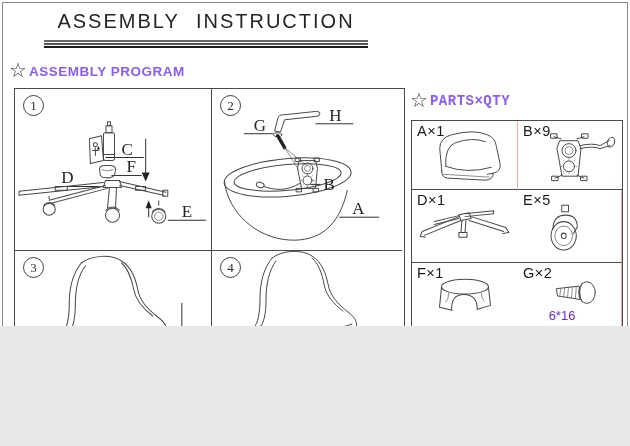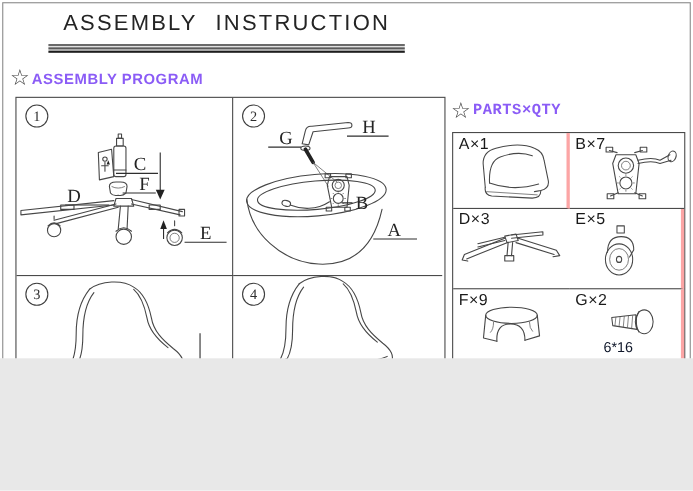--- a/index.html
+++ b/index.html
@@ -38,25 +38,25 @@
     font-family:"Liberation Serif",serif;font-size:13px;color:#2e2e2e;
     display:flex;align-items:center;justify-content:center;background:#fff;z-index:2;
   }
 
   .parts-grid{
     position:absolute;left:411px;top:120px;width:210px;height:275px;
     display:grid;grid-template-columns:106px 104px;grid-template-rows:69px 73px 66px 67px;
     border:1px solid #4a4a4a;
   }
   .pcell{position:relative;}
-  .pcell.br{border-right:3px solid #fca5a5;}
+  .pcell.br{border-right:1px solid #fca5a5;}
   .pcell.bb{border-bottom:1px solid #4a4a4a;}
   .pcell svg{position:absolute;left:0;top:0;width:100%;height:100%;}
   .pcell .plabel{position:absolute;left:5px;top:2px;font-size:14.5px;letter-spacing:.5px;color:#191919;z-index:2;}
-  .pcell .pnote{position:absolute;left:22px;top:45px;width:44px;text-align:center;font-size:13px;color:#0f172a;z-index:2;}
+  .pcell .pnote{position:absolute;left:22px;top:45px;width:44px;text-align:center;font-size:13px;color:#6d28d9;z-index:2;}
 
   
   svg .ln{stroke:#474747;stroke-width:1;fill:none;stroke-linecap:round;stroke-linejoin:round;}
   svg .thin{stroke:#5a5a5a;stroke-width:.7;fill:none;}
   svg .dark{fill:#222;stroke:none;}
   svg .callout{font-family:"Liberation Serif",serif;font-size:17px;fill:#242424;}
   svg .cln{stroke:#2e2e2e;stroke-width:1;fill:none;}
 </style>
 </head>
 <body>
@@ -218,40 +218,40 @@
       <svg viewBox="0 0 106 69" preserveAspectRatio="none">
         <path class="ln" d="M 30 50 L 28 28 Q 28 17 40 14 Q 62 8 76 14 Q 84 17 85 25 L 89 44 Q 90 51 82 53 L 76 54"></path>
         <path class="ln" d="M 34 46 Q 33 26 44 22 Q 61 16 74 21"></path>
         <path class="ln" d="M 34 46 Q 56 54 80 47"></path>
         <path class="ln" d="M 30 50 Q 29 57 36 58 L 74 60 Q 82 60 82 53"></path>
         <path class="thin" d="M 31 54 L 79 57"></path>
       </svg>
     </div>
 
     <div class="pcell bb">
-      <span class="plabel">B×7</span>
+      <span class="plabel">B×9</span>
       <svg viewBox="0 0 104 69" preserveAspectRatio="none">
         <path class="ln" d="M 42 20 L 60 20 L 63 28 L 60 56 L 44 56 L 39 28 Z"></path>
         <circle class="ln" cx="51" cy="30" r="7"></circle>
           <circle class="thin" cx="51" cy="30" r="4"></circle>
         <circle class="ln" cx="51" cy="46" r="5.5"></circle>
         <path class="thin" d="M 51 39.5 V 38 M 51 52.5 V 54 M 44.5 46 H 43 M 57.5 46 H 59 M 46 41 L 45 40 M 56 41 L 57 40 M 46 51 L 45 52 M 56 51 L 57 52"></path>
         <path class="ln" d="M 36 16 L 43 18 M 66 16 L 59 18 M 37 58 L 44 55 M 66 58 L 59 55"></path>
         <rect class="ln" x="33" y="13" width="6" height="4.5"></rect>
         <rect class="ln" x="64" y="13" width="6" height="4.5"></rect>
         <rect class="ln" x="34" y="56" width="6" height="4.5"></rect>
         <rect class="ln" x="63" y="56" width="6" height="4.5"></rect>
         <path class="ln" d="M 62 25 Q 75 22 82 25 L 91 20 M 62 28 Q 75 25 82 28 L 92 25"></path>
         <ellipse class="ln" cx="93" cy="21.5" rx="3.5" ry="5" transform="rotate(20 93 21.5)"></ellipse>
       </svg>
     </div>
 
 
     <div class="pcell bb">
-      <span class="plabel">D×3</span>
+      <span class="plabel">D×1</span>
       <svg viewBox="0 0 104 73" preserveAspectRatio="none">
         <path class="ln" d="M 46 25 L 56 23 L 58 29 L 48 31 Z"></path>
         <path class="ln" d="M 52 24 L 80 21 M 52 27 L 80 24 L 80 21"></path>
         <path class="ln" d="M 46 26 L 22 32 M 46 29 L 22 35"></path>
         <path class="ln" d="M 46 27 L 10 42 M 48 31 L 12 46 M 10 42 L 8 47 L 13 48"></path>
         <path class="ln" d="M 58 27 L 92 38 M 56 31 L 90 42 M 92 38 L 95 43 L 89 44"></path>
         <path class="ln" d="M 49 31 L 48 43 M 53 31 L 52 43"></path>
         <rect class="ln" x="46" y="43" width="8" height="5"></rect>
       </svg>
     </div>
@@ -261,21 +261,21 @@
       <svg viewBox="0 0 106 66" preserveAspectRatio="none">
         <rect class="ln" x="45" y="14" width="7" height="6"></rect>
         <path class="ln" d="M 36 36 Q 36 23 49 23 Q 61 23 61 34 L 57 40"></path>
         <circle class="ln" cx="47" cy="42" r="13"></circle>
         <circle class="thin" cx="47" cy="42" r="9"></circle>
         <circle class="ln" cx="47" cy="42" r="2.5"></circle>
       </svg>
     </div>
 
     <div class="pcell bb">
-      <span class="plabel">F×9</span>
+      <span class="plabel">F×1</span>
       <svg viewBox="0 0 104 66" preserveAspectRatio="none">
         <ellipse class="ln" cx="52" cy="24" rx="23" ry="7.5"></ellipse>
         <path class="ln" d="M 29 24 L 27 45 L 39 48 M 75 24 L 77 43 L 64 47"></path>
         <path class="ln" d="M 39 48 Q 38 32 51 32 Q 64 32 64 47"></path>
         <path class="thin" d="M 33 40 Q 36 37 36 30 M 71 39 Q 68 36 68 30"></path>
       </svg>
     </div>
 
     <div class="pcell br">
       <span class="plabel">G×2</span>

